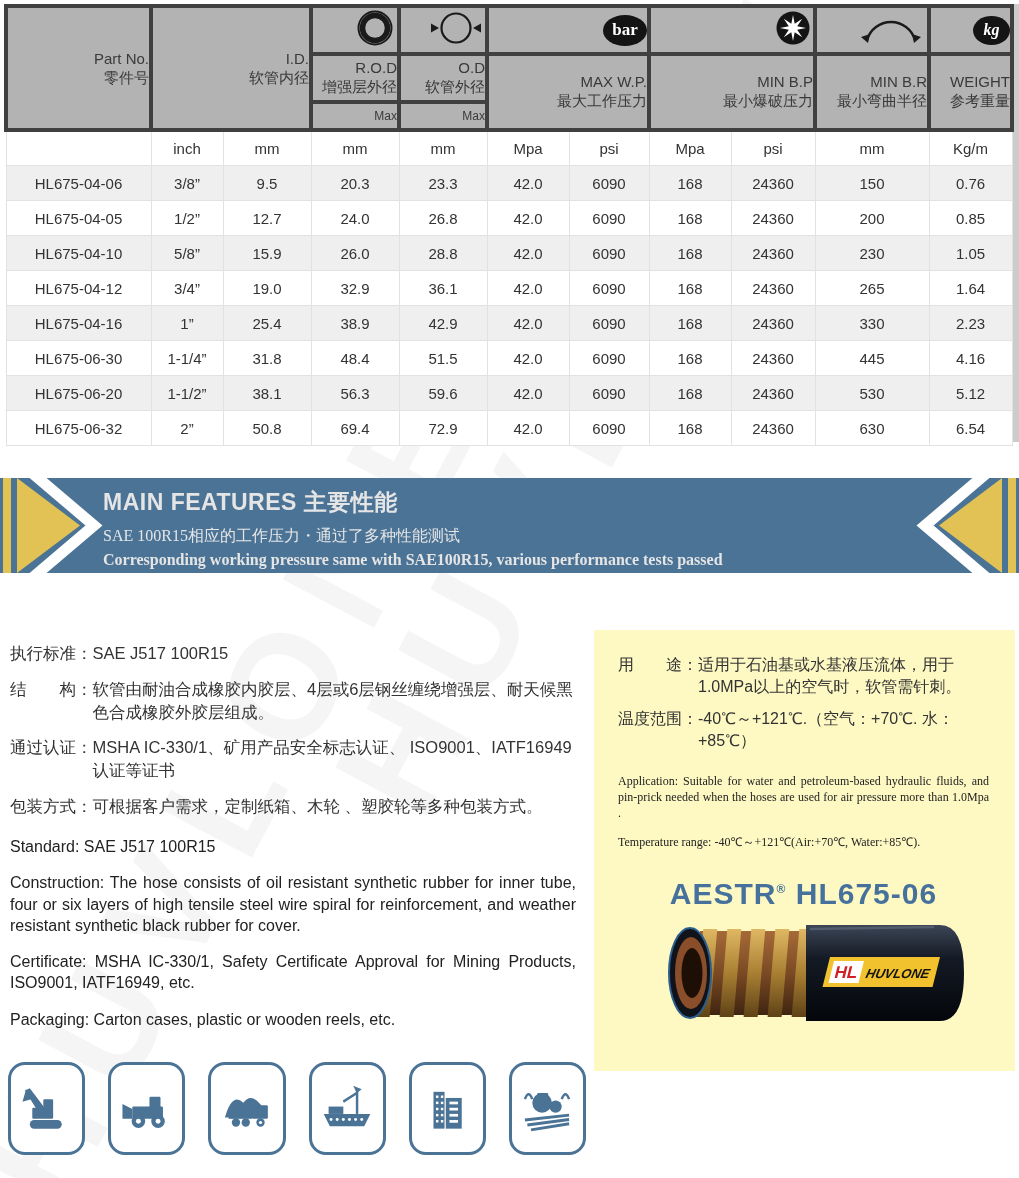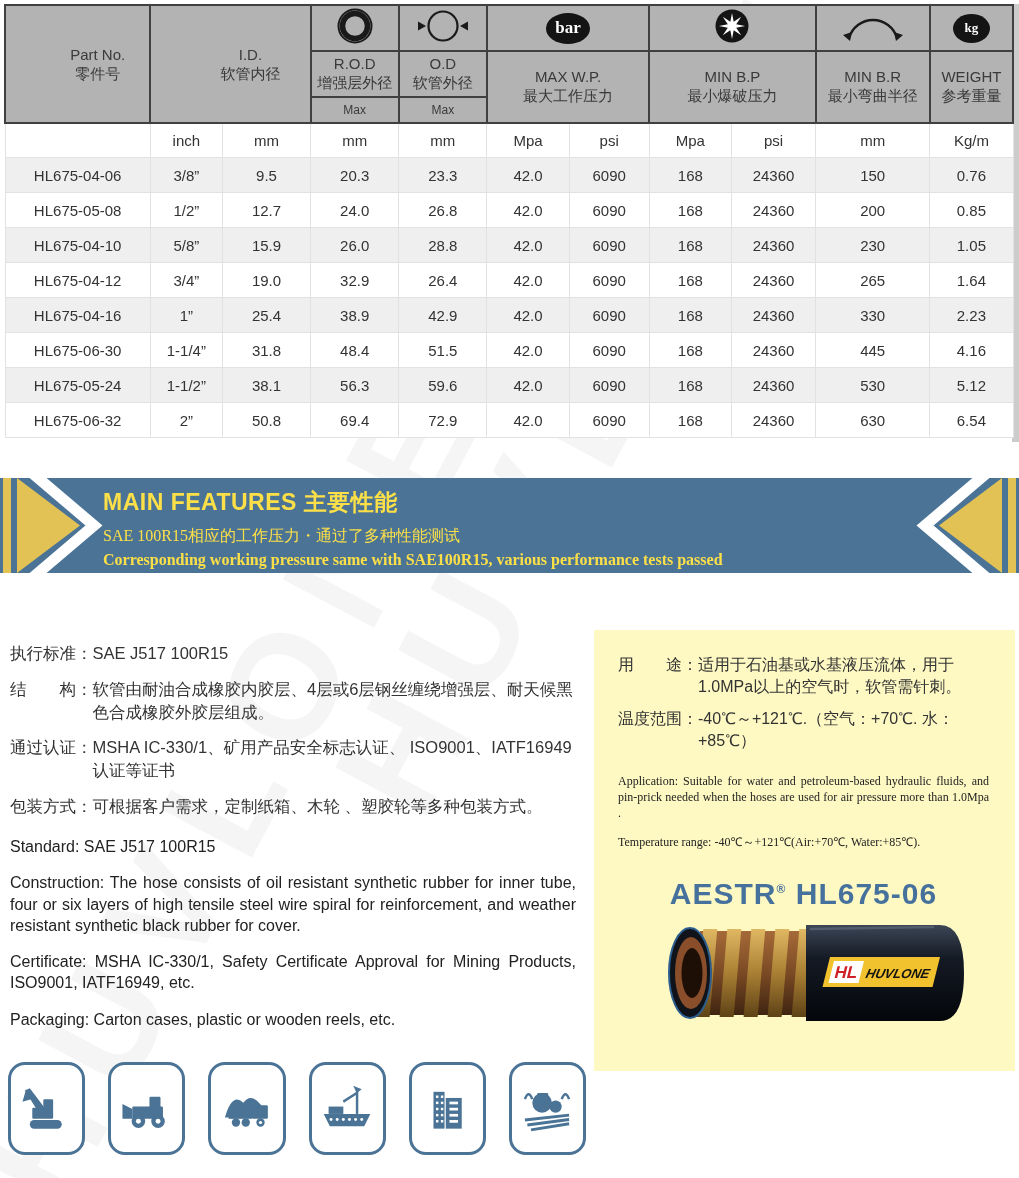--- a/index.html
+++ b/index.html
@@ -6,45 +6,45 @@
   #page{position:relative;width:1019px;height:1178px;background:#fff;overflow:hidden;
         font-family:"Liberation Sans",sans-serif;color:#333;}
   .wm{position:absolute;font-weight:bold;color:rgba(110,110,110,0.07);letter-spacing:26px;
       font-size:150px;white-space:nowrap;z-index:0;pointer-events:none;}
   .wm1{top:1150px;left:-60px;transform:rotate(-62deg);transform-origin:left top;}
   .wm2{top:760px;left:300px;transform:rotate(-62deg);transform-origin:left top;}
 
   
   #table-wrap{position:absolute;left:4px;top:4px;width:1010px;z-index:2;}
   #spec-table{border-collapse:collapse;table-layout:fixed;width:1010px;}
-  #spec-table th{background:#b3b3b3;border:2px solid #404040;font-weight:normal;
-                 color:#3a3a3a;text-align:center;vertical-align:middle;padding:0;}
+  #spec-table th{background:#b3b3b3;border:4px solid #404040;font-weight:normal;
+                 color:#3a3a3a;text-align:right;vertical-align:middle;padding:0;}
   .h-icons th{height:44px;}
   .h-labels th{height:44px;font-size:15px;line-height:1.25;}
   .h-max th{height:24px;font-size:12px;}
   .hdr-2line{font-size:15px;line-height:1.3;padding-left:40px;}
   .circle-badge{display:inline-flex;align-items:center;justify-content:center;
       background:#141414;color:#fff;border-radius:50%;
       font-family:"Liberation Serif",serif;font-weight:bold;}
   .badge-bar{width:44px;height:31px;font-size:17px;}
-  .badge-kg{width:37px;height:29px;font-size:13px;}
+  .badge-kg{width:37px;height:29px;font-size:16px;font-style:italic;}
   #spec-table td{border:1px solid #e2e2e2;text-align:center;font-size:15px;
                  color:#333;height:34px;padding:0;}
   #spec-table tr.odd td{background:#efefef;}
   #spec-table tr.even td{background:#ffffff;}
   #spec-table td.unit{background:#fff;height:33px;}
   .table-right-strip{position:absolute;left:1012px;top:4px;width:7px;height:438px;
                      background:#cccccc;z-index:1;}
 
   
   #banner{position:absolute;left:0;top:478px;width:1019px;height:95px;background:#4a7396;z-index:2;}
   #banner .deco{position:absolute;top:0;height:95px;}
   #banner .deco-left{left:0;}
   #banner .deco-right{right:0;}
-  #banner-text{position:absolute;left:103px;top:9px;color:#fde047;}
+  #banner-text{position:absolute;left:103px;top:9px;color:#e5e5e5;}
   #banner-title{font-size:23px;font-weight:bold;letter-spacing:0.5px;}
   #banner-title .cn{font-weight:bold;}
   #banner-line-cn{font-family:"Liberation Serif",serif;font-size:16px;margin-top:8px;}
   #banner-line-en{font-family:"Liberation Serif",serif;font-size:16px;font-weight:bold;margin-top:4px;}
 
   
   #specs-cn{position:absolute;left:10px;top:642px;width:572px;z-index:2;}
   .spec-item{display:flex;margin-bottom:13px;font-size:16.5px;line-height:1.38;color:#333;}
   .spec-label{white-space:nowrap;flex:0 0 auto;}
   .spec-text{flex:1 1 auto;}
@@ -181,21 +181,21 @@
             <td>20.3</td>
             <td>23.3</td>
             <td>42.0</td>
             <td>6090</td>
             <td>168</td>
             <td>24360</td>
             <td>150</td>
             <td>0.76</td>
           </tr>
           <tr class="even">
-            <td>HL675-05-08</td>
+            <td>HL675-04-05</td>
             <td>1/2”</td>
             <td>12.7</td>
             <td>24.0</td>
             <td>26.8</td>
             <td>42.0</td>
             <td>6090</td>
             <td>168</td>
             <td>24360</td>
             <td>200</td>
             <td>0.85</td>
@@ -211,21 +211,21 @@
             <td>168</td>
             <td>24360</td>
             <td>230</td>
             <td>1.05</td>
           </tr>
           <tr class="even">
             <td>HL675-04-12</td>
             <td>3/4”</td>
             <td>19.0</td>
             <td>32.9</td>
-            <td>26.4</td>
+            <td>36.1</td>
             <td>42.0</td>
             <td>6090</td>
             <td>168</td>
             <td>24360</td>
             <td>265</td>
             <td>1.64</td>
           </tr>
           <tr class="odd">
             <td>HL675-04-16</td>
             <td>1”</td>
@@ -246,21 +246,21 @@
             <td>48.4</td>
             <td>51.5</td>
             <td>42.0</td>
             <td>6090</td>
             <td>168</td>
             <td>24360</td>
             <td>445</td>
             <td>4.16</td>
           </tr>
           <tr class="odd">
-            <td>HL675-05-24</td>
+            <td>HL675-06-20</td>
             <td>1-1/2”</td>
             <td>38.1</td>
             <td>56.3</td>
             <td>59.6</td>
             <td>42.0</td>
             <td>6090</td>
             <td>168</td>
             <td>24360</td>
             <td>530</td>
             <td>5.12</td>

